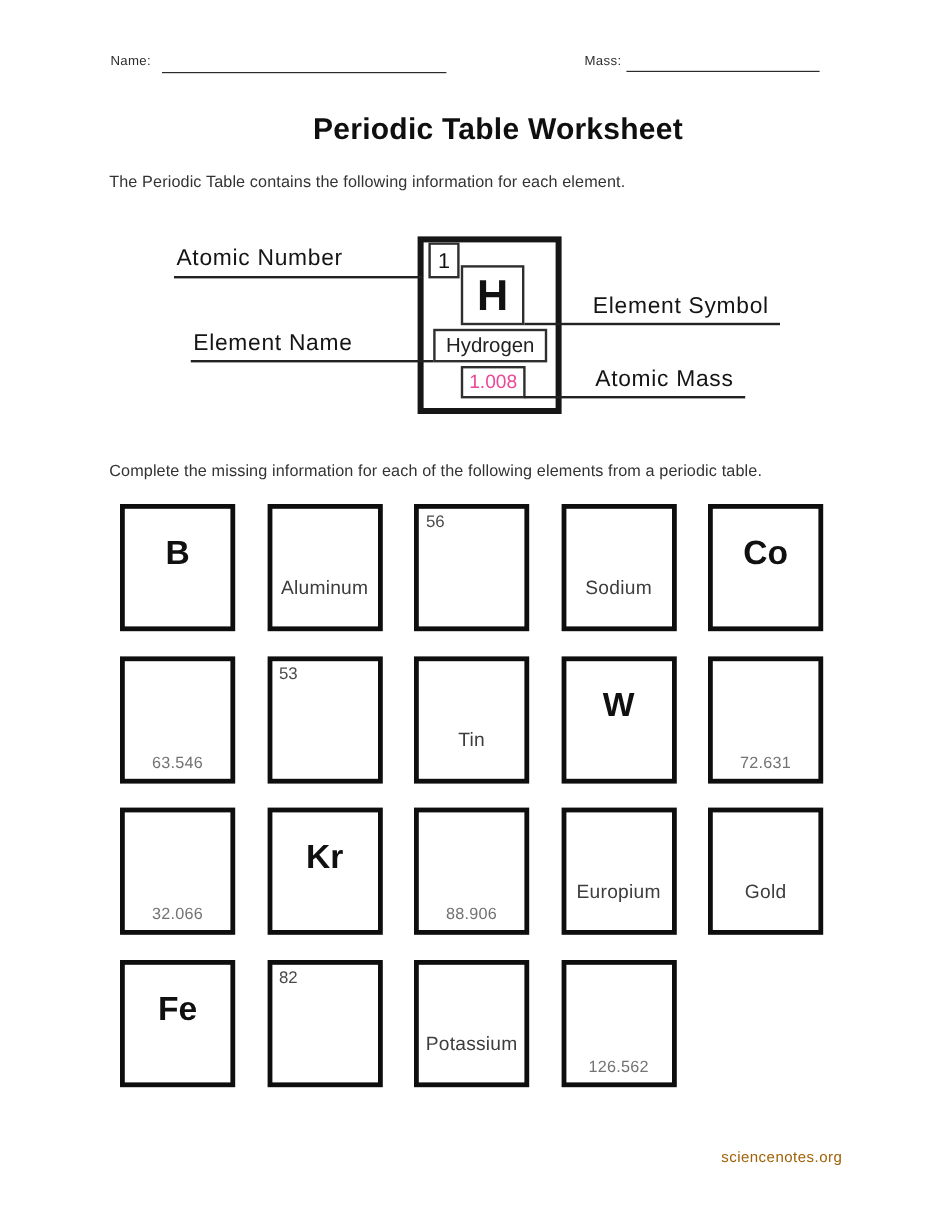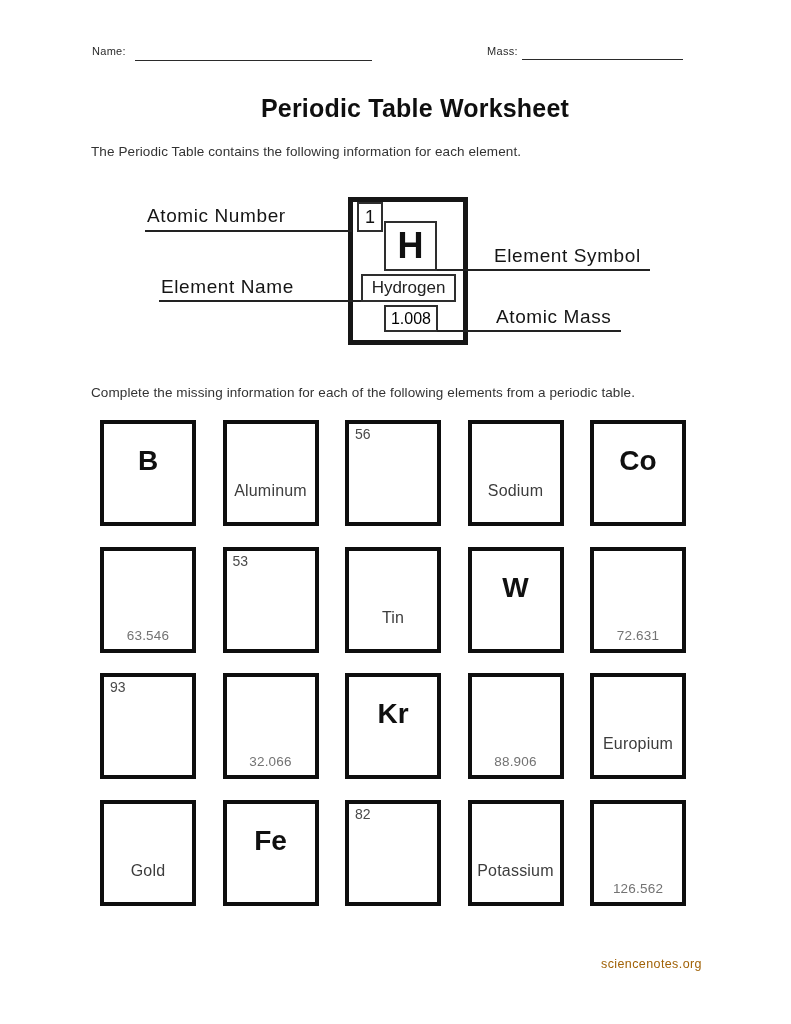--- a/index.html
+++ b/index.html
@@ -27,21 +27,21 @@
 
   
   .diagram-label{font-size:19px;color:#151515;letter-spacing:.6px;}
   .pointer-line{height:0;border-bottom:2px solid #222;z-index:3;}
   .outer-box{border:5px solid #161616;background:#fff;z-index:1;}
   .mini-box{border:2px solid #2e2e2e;background:#fff;z-index:2;
     display:flex;align-items:center;justify-content:center;}
   .ex-num{font-size:18px;color:#111;}
   .ex-sym{font-size:36px;font-weight:bold;color:#111;}
   .ex-name{font-size:17px;color:#222;}
-  .ex-mass{font-size:16px;color:#000000;}
+  .ex-mass{font-size:16px;color:#ec4899;}
 
   
   .grid{
     left:100px;top:420px;width:586px;height:486px;
     display:grid;
     grid-template-columns:repeat(5,96px);
     grid-template-rows:repeat(4,106px);
     column-gap:26.5px;row-gap:20.6px;
   }
   .cell{
@@ -133,23 +133,20 @@
       <div class="cell">
         <span class="name">Tin</span>
       </div>
       <div class="cell">
         <span class="sym">W</span>
       </div>
       <div class="cell">
         <span class="mass">72.631</span>
       </div>
       <div class="cell">
-        <span class="num">93</span>
-      </div>
-      <div class="cell">
         <span class="mass">32.066</span>
       </div>
       <div class="cell">
         <span class="sym">Kr</span>
       </div>
       <div class="cell">
         <span class="mass">88.906</span>
       </div>
       <div class="cell">
         <span class="name">Europium</span>

